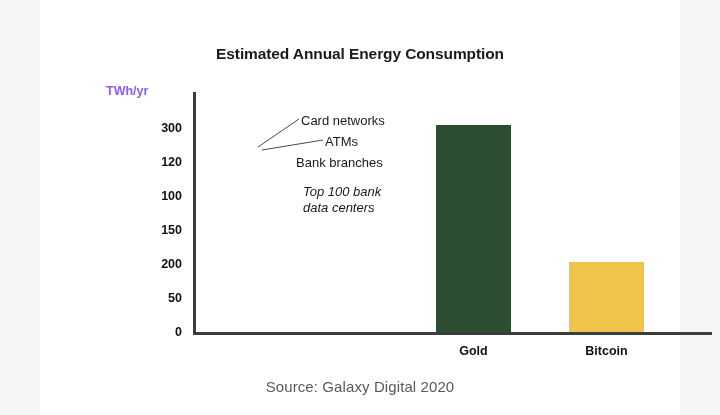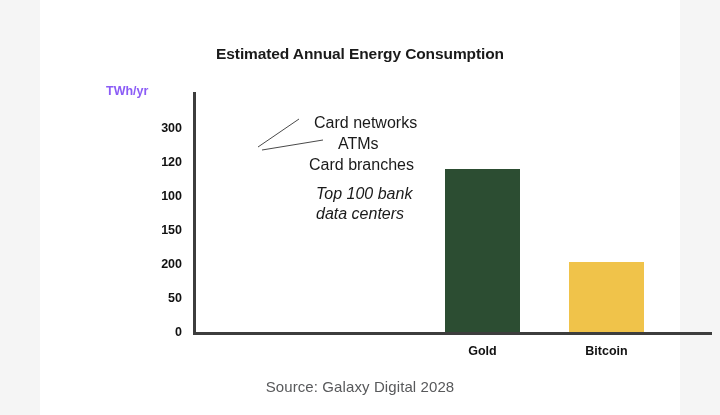--- a/index.html
+++ b/index.html
@@ -85,25 +85,24 @@
     left: 50%;
     transform: translateX(-50%);
     font-size: 12.5px;
     font-weight: bold;
     color: #111111;
     white-space: nowrap;
   }
   
   .annot {
     position: absolute;
-    font-size: 16px;
+    font-size: 13px;
     color: #1a1a1a;
     white-space: nowrap;
     line-height: 1.25;
-    margin-left: 13px;
   }
   #annot-card { left: 261px; top: 113px; }
   #annot-atms { left: 285px; top: 134px; }
   #annot-branches { left: 256px; top: 155px; }
   #annot-datacenters { left: 263px; top: 184px; font-style: italic; }
   #leaders { position: absolute; left: 0; top: 0; width: 720px; height: 415px; }
   
   #source-caption {
     position: absolute;
     left: 0; right: 0; top: 378px;
@@ -129,37 +128,37 @@
 
       <div class="ytick" style="top:18px">300</div>
       <div class="ytick" style="top:52px">120</div>
       <div class="ytick" style="top:86px">100</div>
       <div class="ytick" style="top:120px">150</div>
       <div class="ytick" style="top:154px">200</div>
       <div class="ytick" style="top:188px">50</div>
       <div class="ytick" style="top:222px">0</div>
 
 
-      <div class="bar" id="bar-gold" style="left:252px; width:75px; height:163px; background:#2c4d32;padding-left:40px;">
+      <div class="bar" id="bar-gold" style="left:243px; width:75px; height:207px; background:#2c4d32;padding-left:40px;">
         <div class="cat-label">Gold</div>
       </div>
 
       <div class="bar" id="bar-bitcoin" style="left:376px; width:75px; height:70px; background:#f0c34a;">
         <div class="cat-label">Bitcoin</div>
       </div>
     </div>
 
     <svg id="leaders" viewBox="0 0 720 415" width="720" height="415">
       <line x1="259" y1="119" x2="218" y2="147" stroke="#4a4a4a" stroke-width="1"></line>
       <line x1="283" y1="140" x2="222" y2="150" stroke="#4a4a4a" stroke-width="1"></line>
     </svg>
 
     <div class="annot" id="annot-card">Card networks</div>
     <div class="annot" id="annot-atms">ATMs</div>
-    <div class="annot" id="annot-branches">Card branches</div>
+    <div class="annot" id="annot-branches">Bank branches</div>
     <div class="annot" id="annot-datacenters">
       <div>Top 100 bank</div>
       <div>data centers</div>
     </div>
 
-    <div id="source-caption">Source: Galaxy Digital 2028</div>
+    <div id="source-caption">Source: Galaxy Digital 2020</div>
   </div>
 </div>
 
 </body></html>

